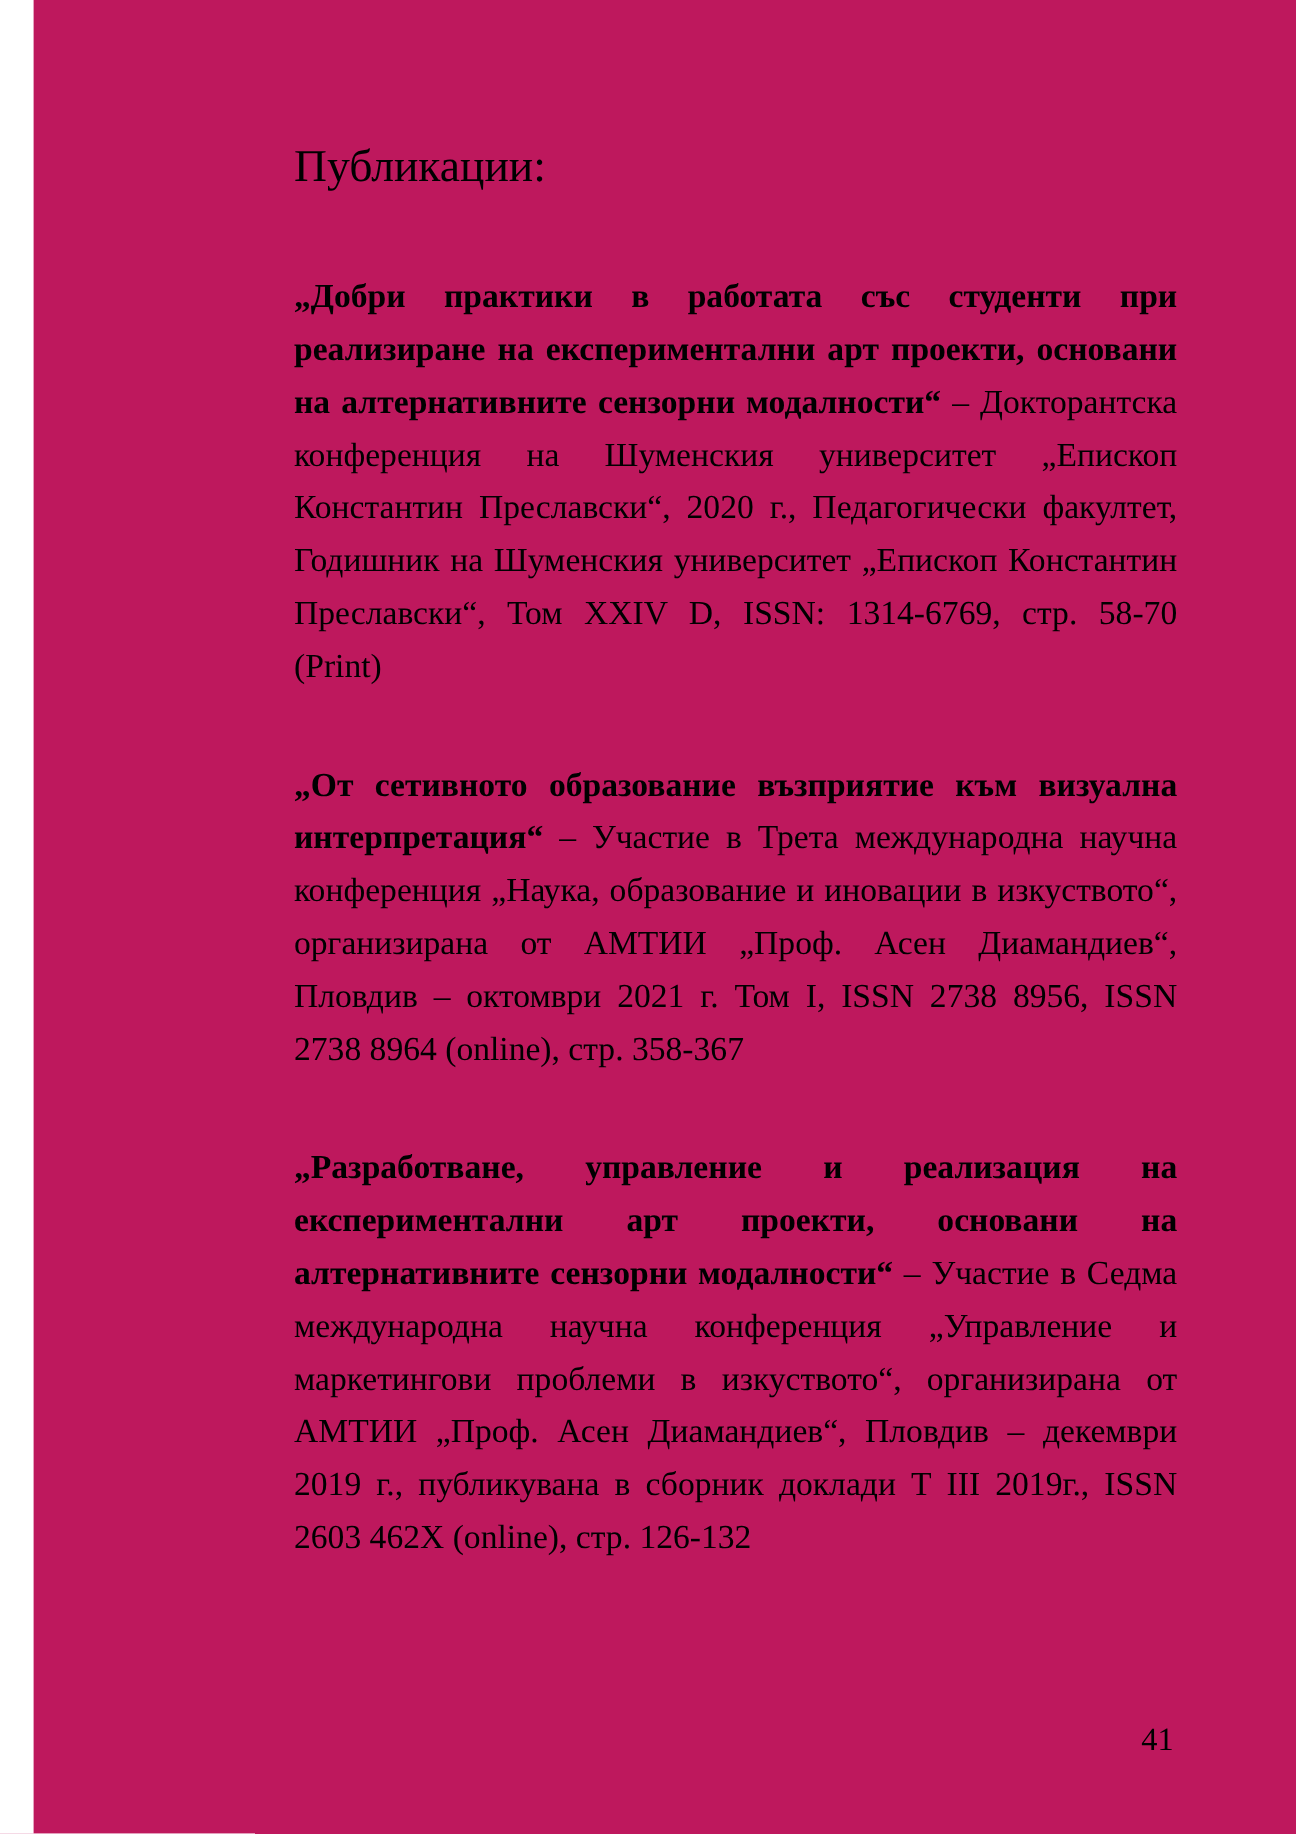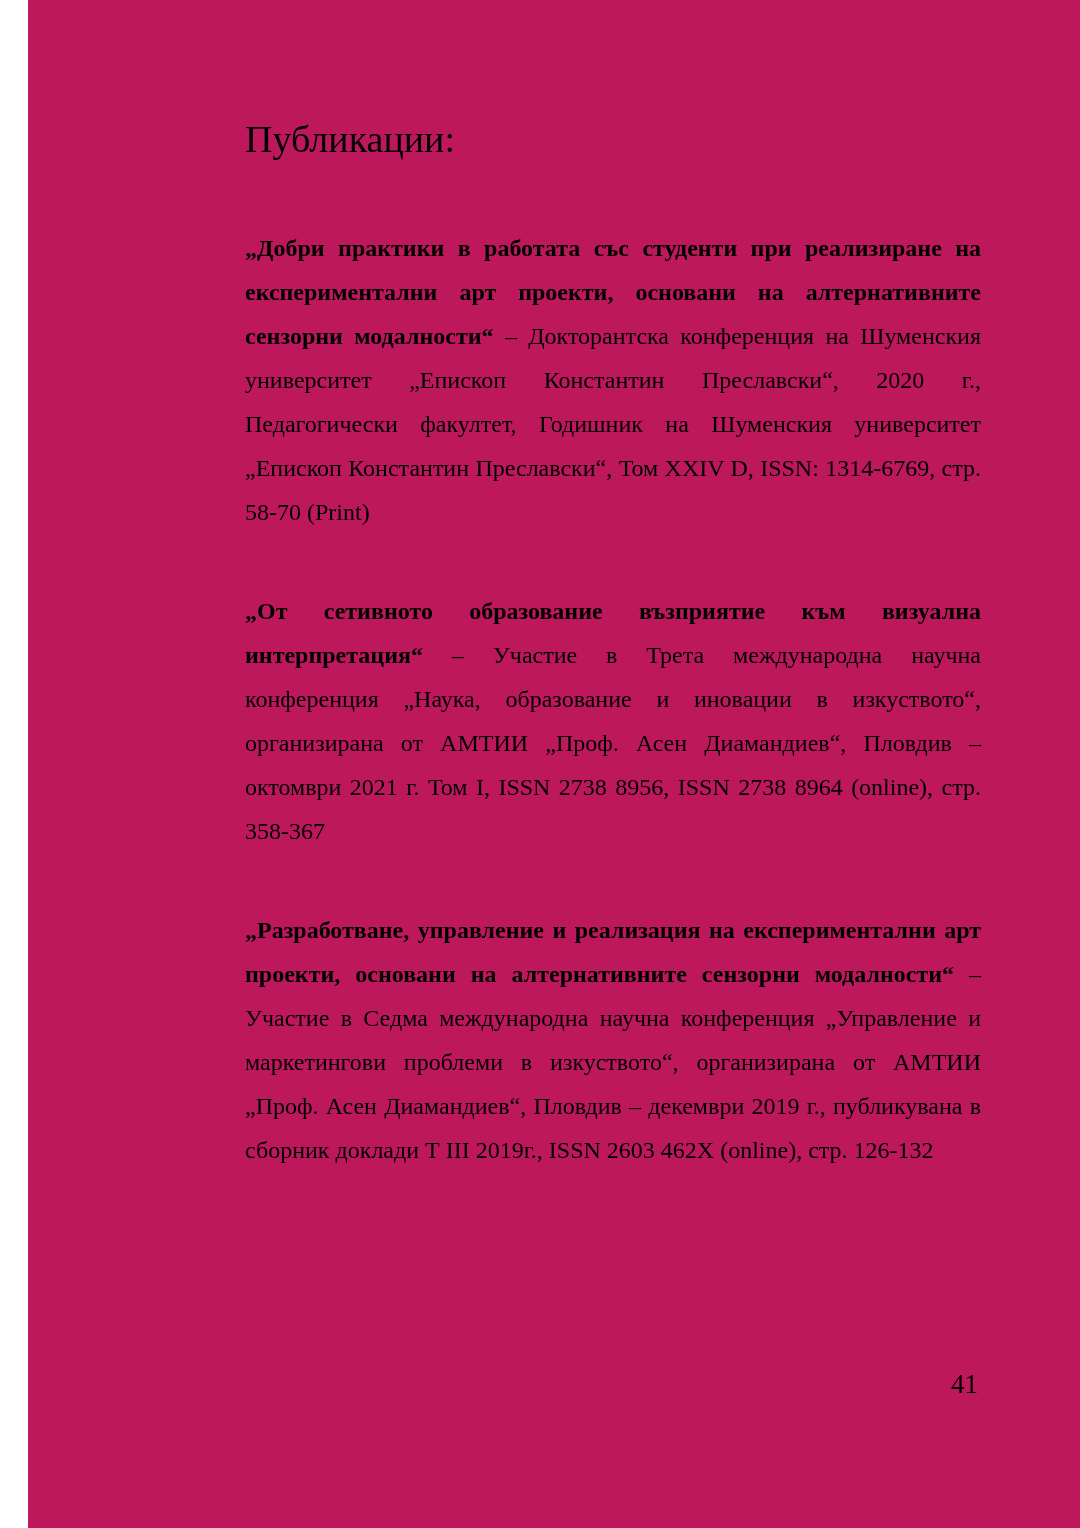--- a/index.html
+++ b/index.html
@@ -24,34 +24,34 @@
     width: 736px;
   }
   .doc-title {
     font-size: 38px;
     font-weight: 400;
     line-height: 46px;
     margin: 0 0 64px 0;
     text-align: left;
   }
   .publication {
-    font-size: 24px;
+    font-size: 28px;
     line-height: 44px;
     text-align: justify;
     margin: 0 0 55px 0;
   }
   .pub-title {
     font-weight: 700;
   }
   .pub-details {
     font-weight: 400;
   }
   .page-number {
     position: absolute;
-    top: 1369px;
+    top: 1434px;
     right: 130px;
     font-size: 27px;
     line-height: 30px;
     text-align: right;
   }
 </style>
 </head>
 <body>
 
 <div class="page">

